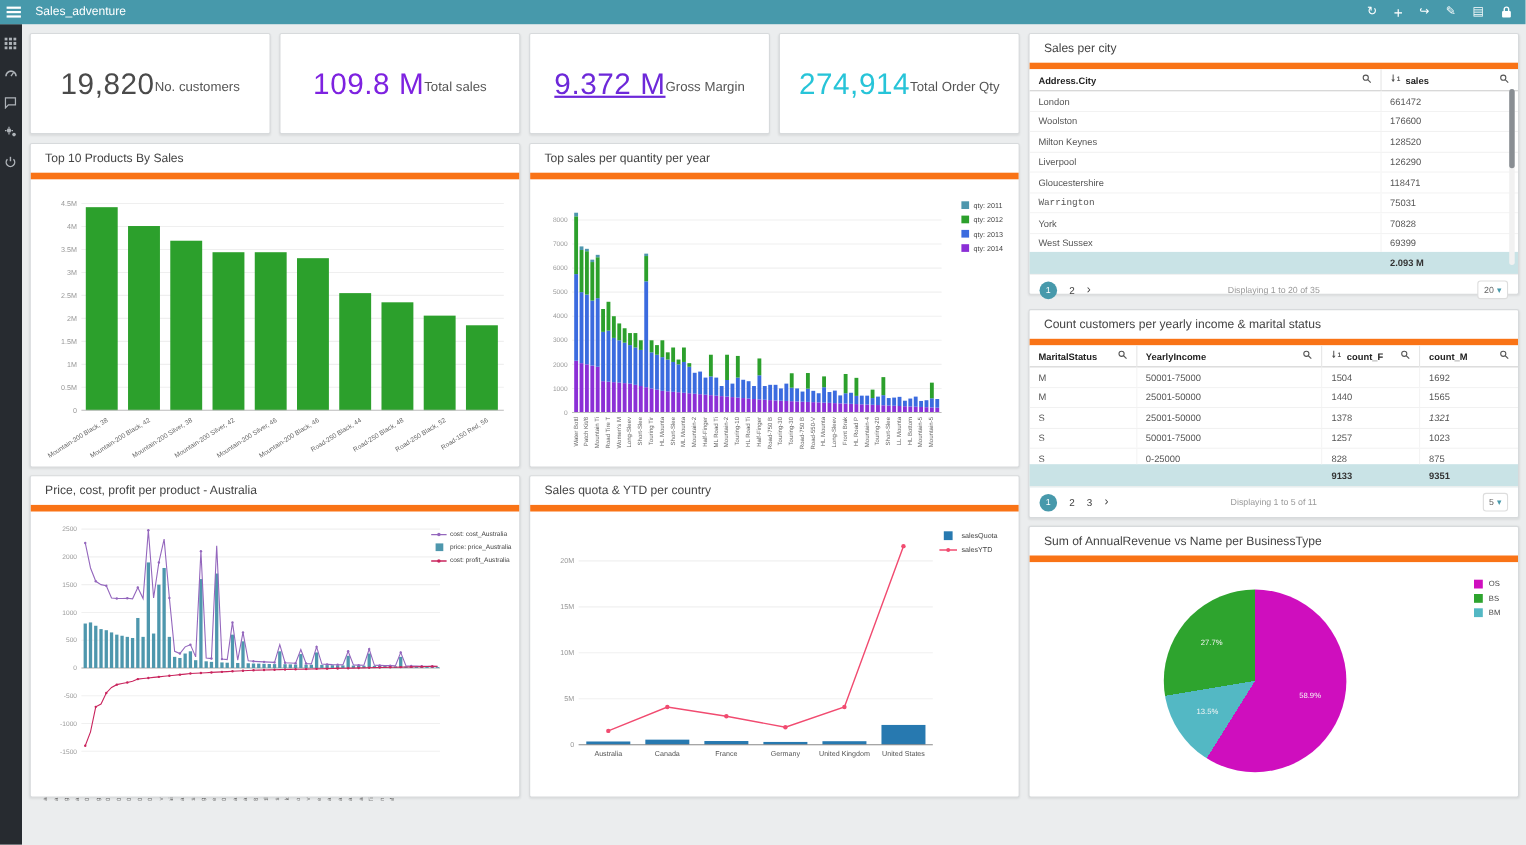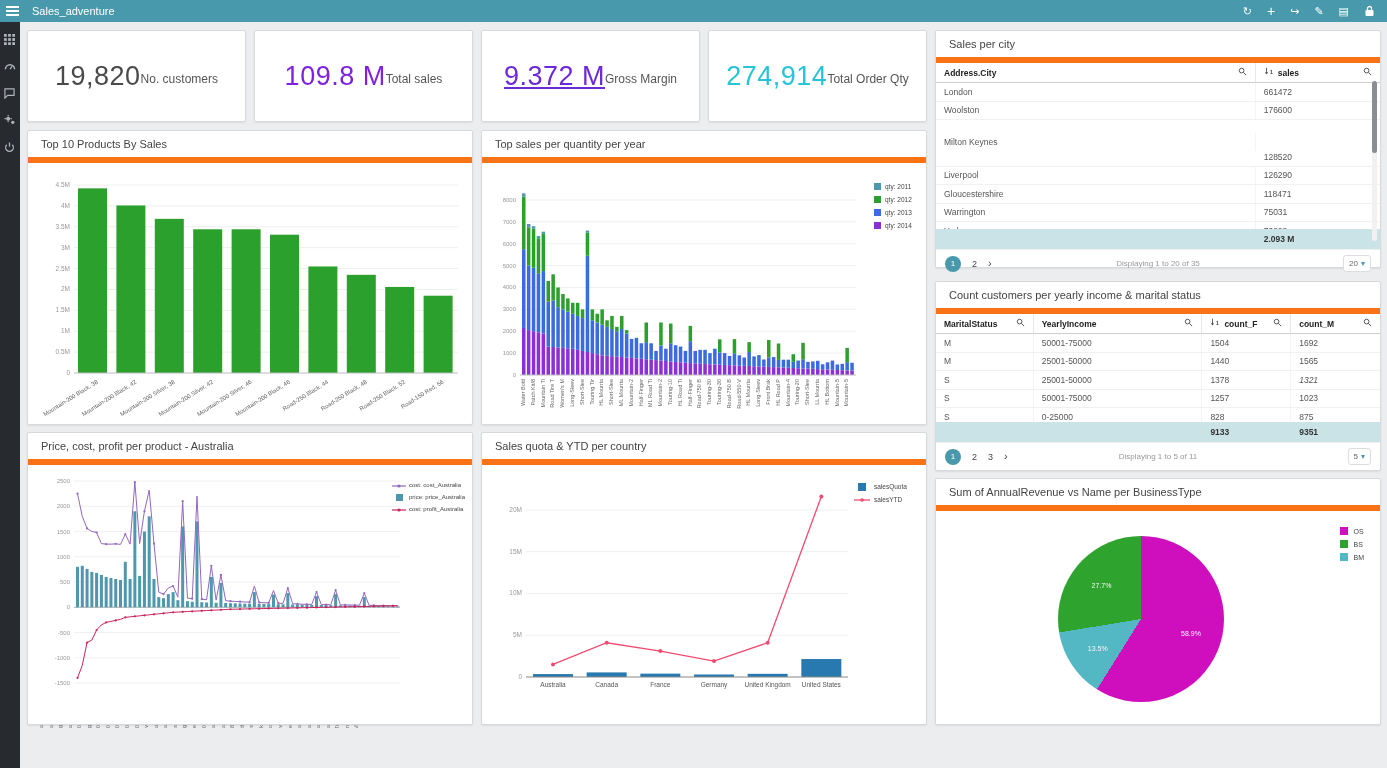--- a/index.html
+++ b/index.html
@@ -160,33 +160,33 @@
       <div class="rows-clip" style="height: 146px;">
         <div class="trow">
           <div class="tcell" style="width: 72%;">London</div>
           <div class="tcell" style="width: 28%;">661472</div>
         </div>
         <div class="trow">
           <div class="tcell" style="width: 72%;">Woolston</div>
           <div class="tcell" style="width: 28%;">176600</div>
         </div>
         <div class="trow">
-          <div class="tcell" style="width: 72%; margin-top: 13px;">Milton Keynes</div>
-          <div class="tcell" style="width: 28%; margin-top: 28px;">128520</div>
+          <div class="tcell" style="width: 72%;">Milton Keynes</div>
+          <div class="tcell" style="width: 28%;">128520</div>
         </div>
         <div class="trow">
           <div class="tcell" style="width: 72%;">Liverpool</div>
           <div class="tcell" style="width: 28%;">126290</div>
         </div>
         <div class="trow">
           <div class="tcell" style="width: 72%;">Gloucestershire</div>
           <div class="tcell" style="width: 28%;">118471</div>
         </div>
         <div class="trow">
-          <div class="tcell" style="width: 72%;">Warrington</div>
+          <div class="tcell" style="width: 72%; font-family: Liberation Mono, monospace;">Warrington</div>
           <div class="tcell" style="width: 28%;">75031</div>
         </div>
         <div class="trow">
           <div class="tcell" style="width: 72%;">York</div>
           <div class="tcell" style="width: 28%;">70828</div>
         </div>
         <div class="trow">
           <div class="tcell" style="width: 72%;">West Sussex</div>
           <div class="tcell" style="width: 28%;">69399</div>
         </div>

